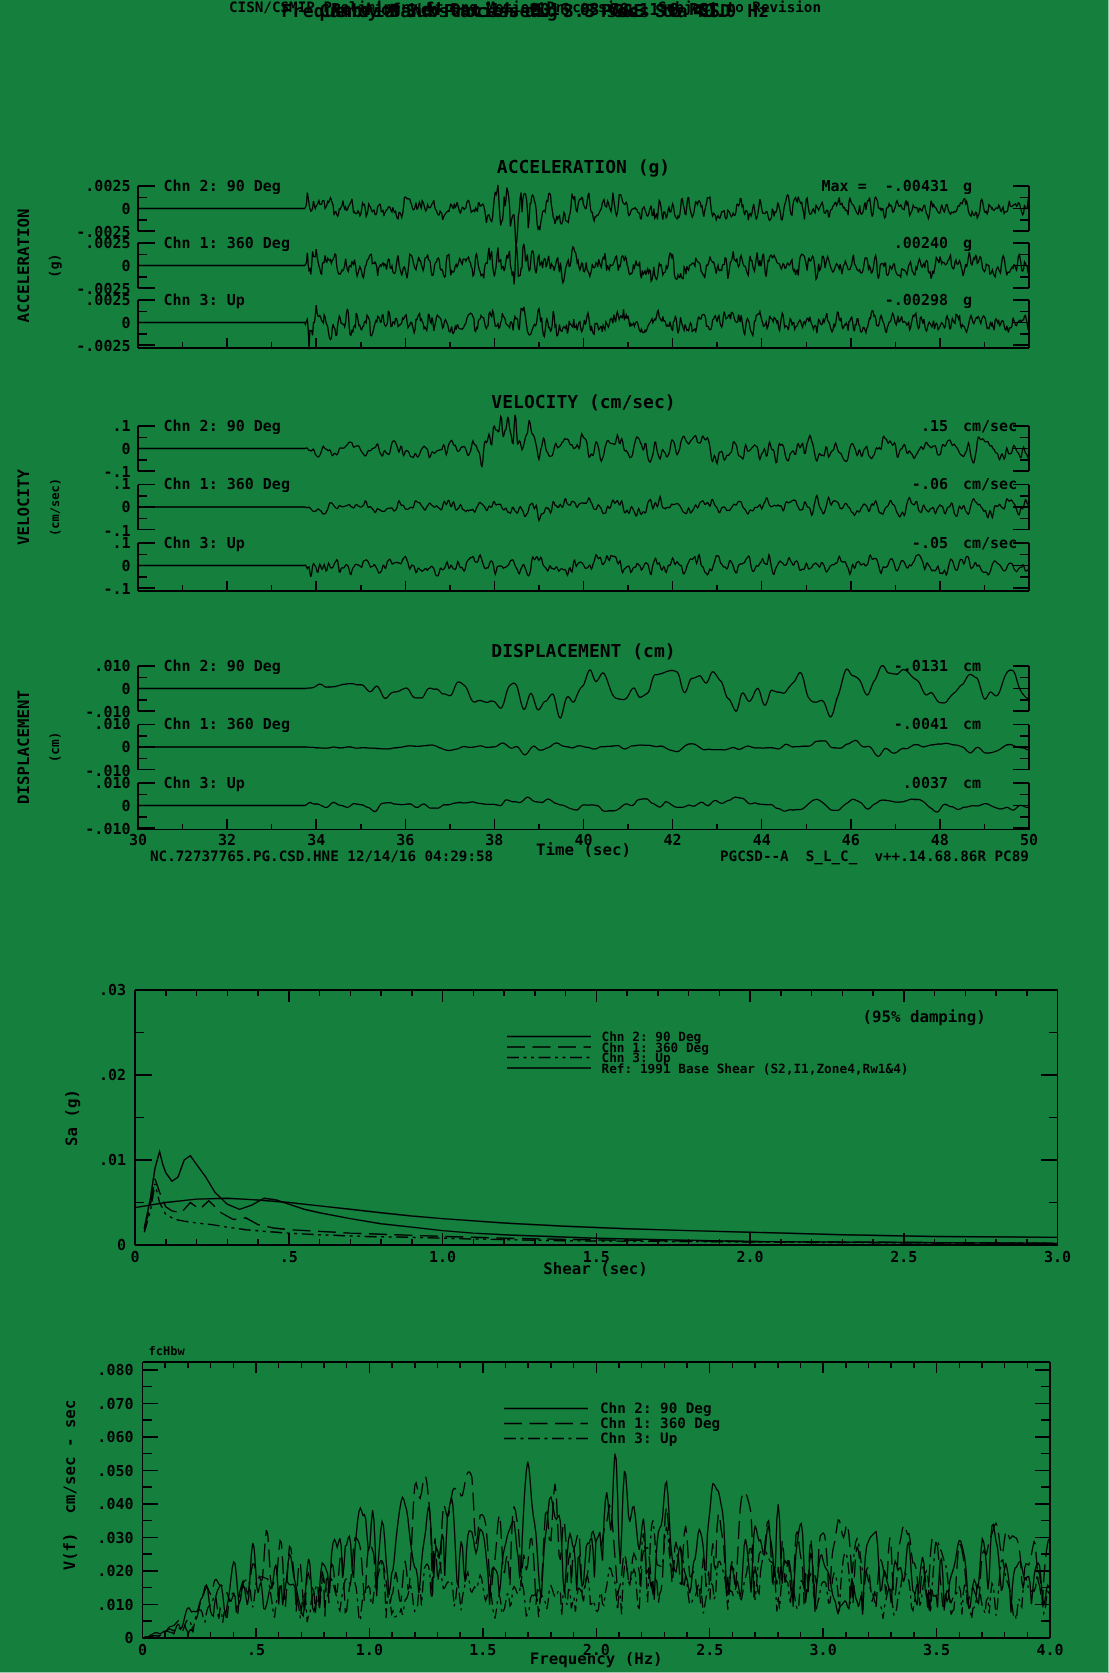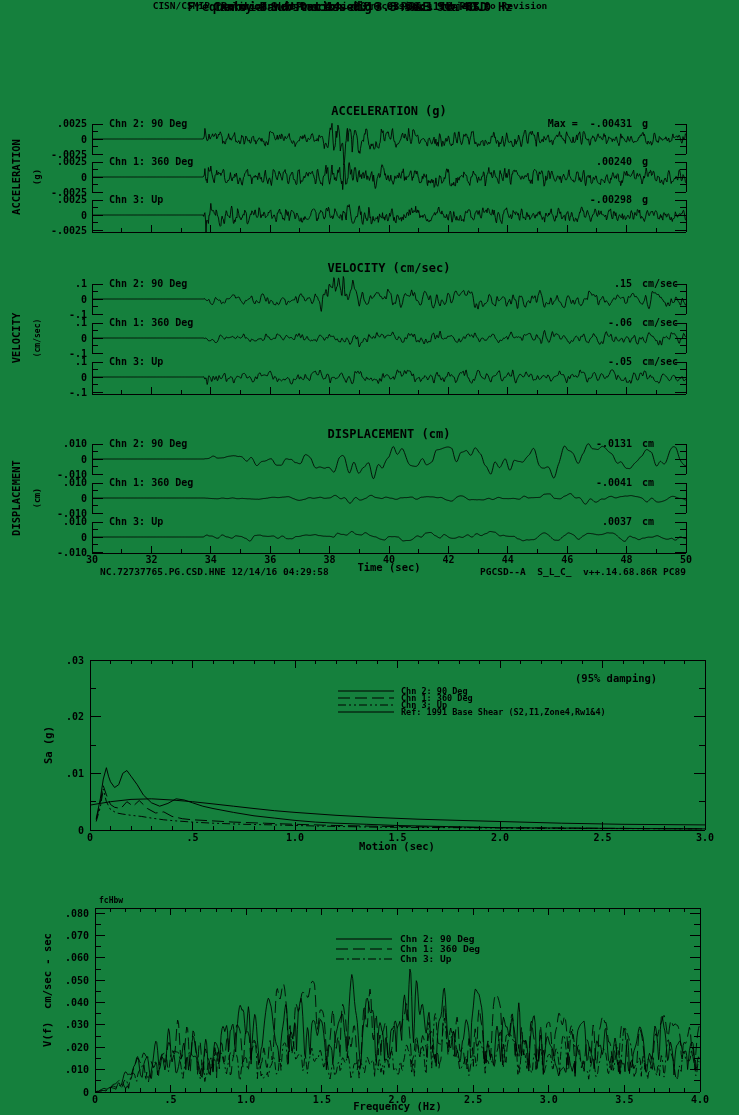--- a/index.html
+++ b/index.html
@@ -34,21 +34,21 @@
   <div class="rot" style="left:37px;top:338px;font-size:8px">(cm/sec)</div>
   <div class="rot" style="left:16px;top:498px;font-size:10.5px">DISPLACEMENT</div>
   <div class="rot" style="left:37px;top:498px;font-size:8.5px">(cm)</div>
 
   <div class="ctr" style="left:92px;top:561px;width:594px;font-size:10.5px">Time (sec)</div>
   <div class="abs" style="left:100px;top:566px;font-size:9.5px">NC.72737765.PG.CSD.HNE 12/14/16 04:29:58</div>
   <div class="abs" style="left:480px;top:566px;font-size:9.5px">PGCSD--A  S_L_C_  v++.14.68.86R PC89</div>
 
   <div class="abs" style="left:575px;top:672px;font-size:10.5px">(95% damping)</div>
   <div class="rot" style="left:48px;top:745px;font-size:10.5px">Sa (g)</div>
-  <div class="ctr" style="left:92px;top:840px;width:610px;font-size:10.5px">Motion (sec)</div>
+  <div class="ctr" style="left:92px;top:840px;width:610px;font-size:10.5px">Shear (sec)</div>
 
   <div class="abs" style="left:99px;top:896px;font-size:8px">fcHbw</div>
   <div class="rot" style="left:47px;top:990px;font-size:10.5px">V(f)  cm/sec - sec</div>
   <div class="ctr" style="left:95px;top:1100px;width:605px;font-size:10.5px">Frequency (Hz)</div>
 
   <svg id="plots" width="739" height="1115" viewBox="0 0 739 1115">
       <g>
         <line x1="92" y1="232" x2="686" y2="232" class="ax"></line>
         <line x1="92" y1="232" x2="92" y2="225" class="ax"></line>
         <line x1="121.7" y1="232" x2="121.7" y2="228" class="ax"></line>

